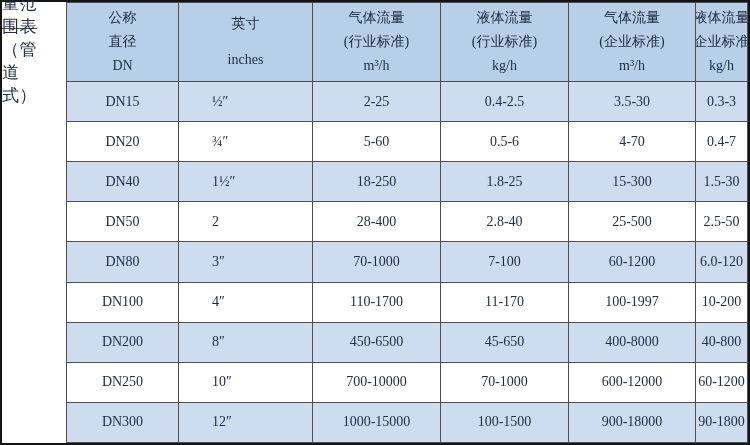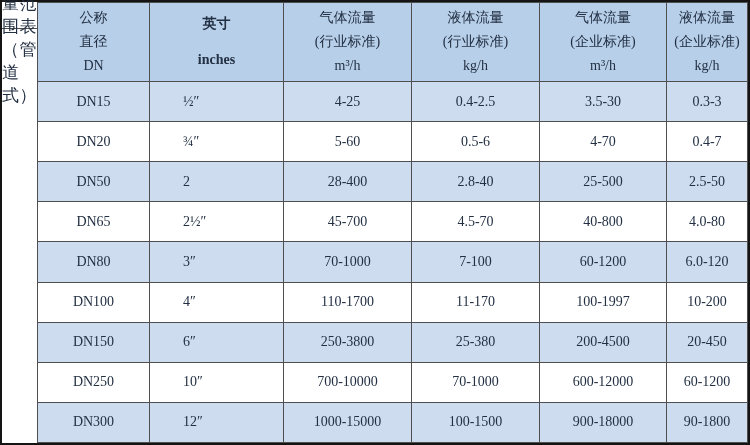--- a/index.html
+++ b/index.html
@@ -20,20 +20,21 @@
     display: flex; align-items: center; justify-content: center;
     font-size: 17px; letter-spacing: 0.5px;
     border-bottom: 1px solid #4f4f4f;
     background: #ffffff;
   }
   table.grid {
     flex: 1 1 auto;
     width: 100%;
     border-collapse: collapse;
     table-layout: fixed;
+    margin-left: 29px;
   }
   col.c1 { width: 112px; }
   col.c2 { width: 134px; }
   col.c3 { width: 128px; }
   col.c4 { width: 128px; }
   col.c5 { width: 127px; }
   col.c6 { width: auto;  }
   th, td {
     border: 1px solid #4f4f4f;
     text-align: center; vertical-align: middle;
@@ -41,21 +42,21 @@
     padding: 0;
     overflow: hidden; white-space: nowrap;
   }
   thead tr { height: 78px; }
   thead th { background: #b7cfe9; }
   .hlines {
     display: flex; flex-direction: column;
     justify-content: center; align-items: center;
     height: 78px; line-height: 24px;
   }
-  .hlines.spread { line-height: 22px; row-gap: 14px; font-weight: bold; }
+  .hlines.spread { line-height: 22px; row-gap: 14px; }
   tbody tr { height: 23px; background: #ffffff; }
   tbody tr:nth-child(odd) { background: #cdddef; }
   td.inches-cell { text-align: left; padding-left: 33px; }
 </style>
 </head>
 <body>
 
 <div class="wrap">
 
   <div class="title-row">涡街流量计流量范围表（管道式）</div>
@@ -111,72 +112,72 @@
             <span>(企业标准)</span>
             <span>kg/h</span>
           </div>
         </th>
       </tr>
     </thead>
     <tbody>
         <tr>
     <td>DN15</td>
     <td class="inches-cell">½″</td>
-    <td>4-25</td>
+    <td>2-25</td>
     <td>0.4-2.5</td>
     <td>3.5-30</td>
     <td>0.3-3</td>
   </tr>
         <tr>
     <td>DN20</td>
     <td class="inches-cell">¾″</td>
     <td>5-60</td>
     <td>0.5-6</td>
     <td>4-70</td>
     <td>0.4-7</td>
   </tr>
         <tr>
+    <td>DN40</td>
+    <td class="inches-cell">1½″</td>
+    <td>18-250</td>
+    <td>1.8-25</td>
+    <td>15-300</td>
+    <td>1.5-30</td>
+  </tr>
+        <tr>
     <td>DN50</td>
     <td class="inches-cell">2</td>
     <td>28-400</td>
     <td>2.8-40</td>
     <td>25-500</td>
     <td>2.5-50</td>
-  </tr>
-        <tr>
-    <td>DN65</td>
-    <td class="inches-cell">2½″</td>
-    <td>45-700</td>
-    <td>4.5-70</td>
-    <td>40-800</td>
-    <td>4.0-80</td>
   </tr>
         <tr>
     <td>DN80</td>
     <td class="inches-cell">3″</td>
     <td>70-1000</td>
     <td>7-100</td>
     <td>60-1200</td>
     <td>6.0-120</td>
   </tr>
         <tr>
     <td>DN100</td>
     <td class="inches-cell">4″</td>
     <td>110-1700</td>
     <td>11-170</td>
     <td>100-1997</td>
     <td>10-200</td>
   </tr>
         <tr>
-    <td>DN150</td>
-    <td class="inches-cell">6″</td>
-    <td>250-3800</td>
-    <td>25-380</td>
-    <td>200-4500</td>
-    <td>20-450</td>
+    <td>DN200</td>
+    <td class="inches-cell">8″</td>
+    <td>450-6500</td>
+    <td>45-650</td>
+    <td>400-8000</td>
+    <td>40-800</td>
   </tr>
         <tr>
     <td>DN250</td>
     <td class="inches-cell">10″</td>
     <td>700-10000</td>
     <td>70-1000</td>
     <td>600-12000</td>
     <td>60-1200</td>
   </tr>
         <tr>

